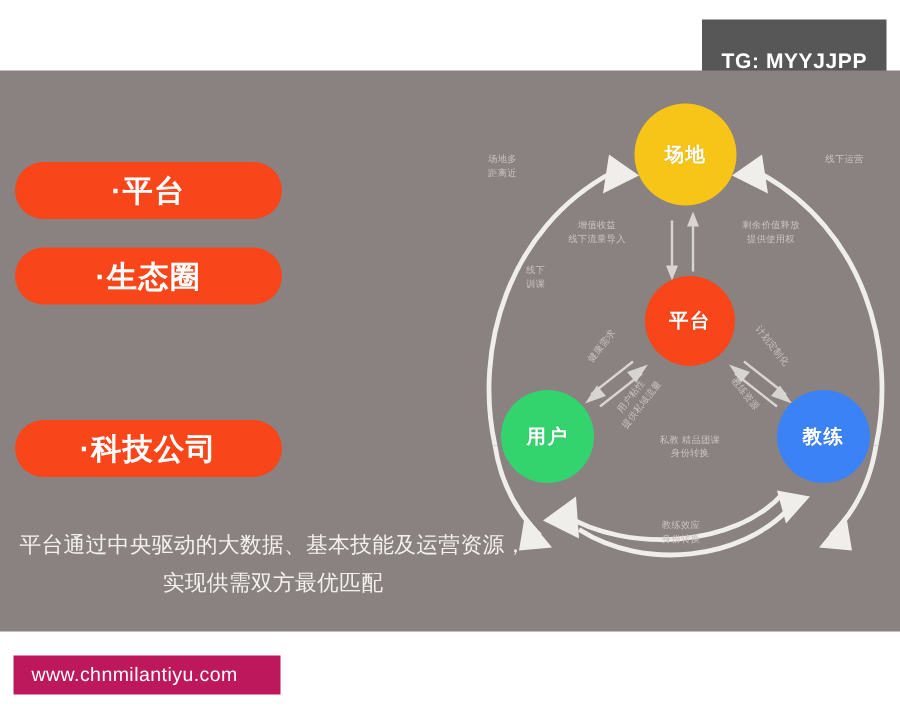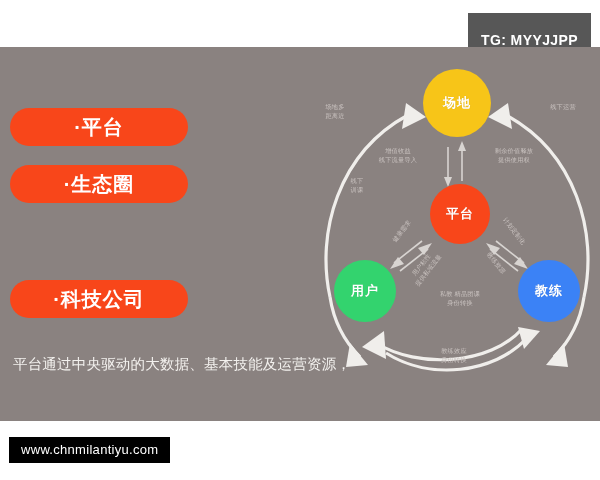--- a/index.html
+++ b/index.html
@@ -126,42 +126,43 @@
   #lbl-coach-a      { left: 204px; top: 180px; width: 40px; }
   #lbl-coach-b      { left: 186px; top: 212px; width: 40px; }
   #lbl-mid          { left: 134px; top: 243px; width: 72px; }
   #lbl-bottom       { left: 128px; top: 300px; width: 72px; }
 
   
   #footer-url {
     position: absolute;
     left: 9px;
     top: 437px;
-    background: #000000;
+    background: #be185d;
     color: #ffffff;
     font-size: 13px;
     letter-spacing: 0.3px;
-    padding: 6px 11px 7px 12px;
+    padding: 6px 28px 7px 12px;
     line-height: 1;
     white-space: nowrap;
   }
 </style>
 </head>
 <body>
 
 <div id="tg-badge">TG: MYYJJPP</div>
 
 <div id="panel">
 
   <div class="pill" id="pill-0">·平台</div>
   <div class="pill" id="pill-1">·生态圈</div>
   <div class="pill" id="pill-3">·科技公司</div>
 
   <div id="caption">
     <div>平台通过中央驱动的大数据、基本技能及运营资源，</div>
+    <div>实现供需双方最优匹配</div>
   </div>
 
   <div id="diagram">
 
     <svg width="310" height="374" viewBox="0 0 310 374">
       <defs>
         <style>
           .arc { fill:none; stroke:#f0eeeb; stroke-width:3.2; stroke-linecap:butt; }
           .arcthin { fill:none; stroke:#d8d4d1; stroke-width:1.6; }
           .ahead { fill:#f0eeeb; }

